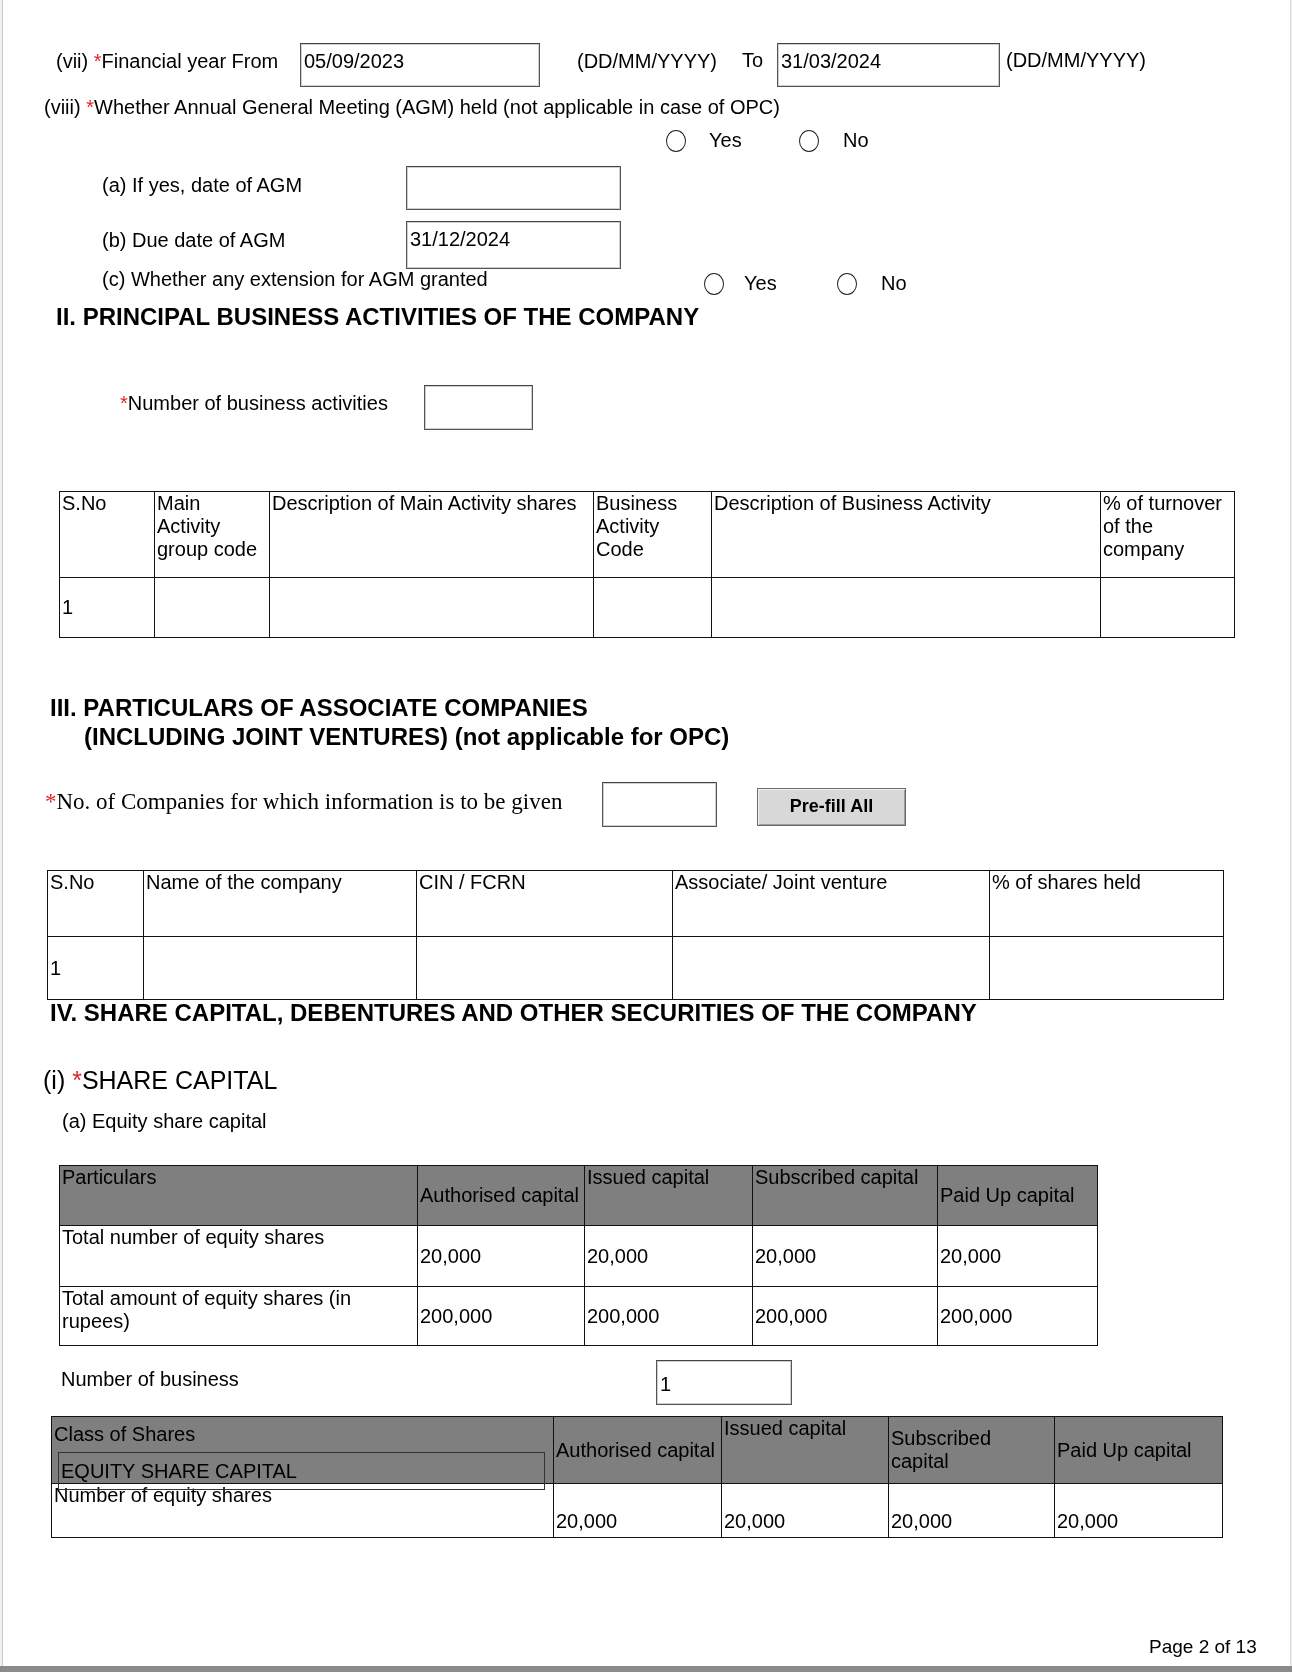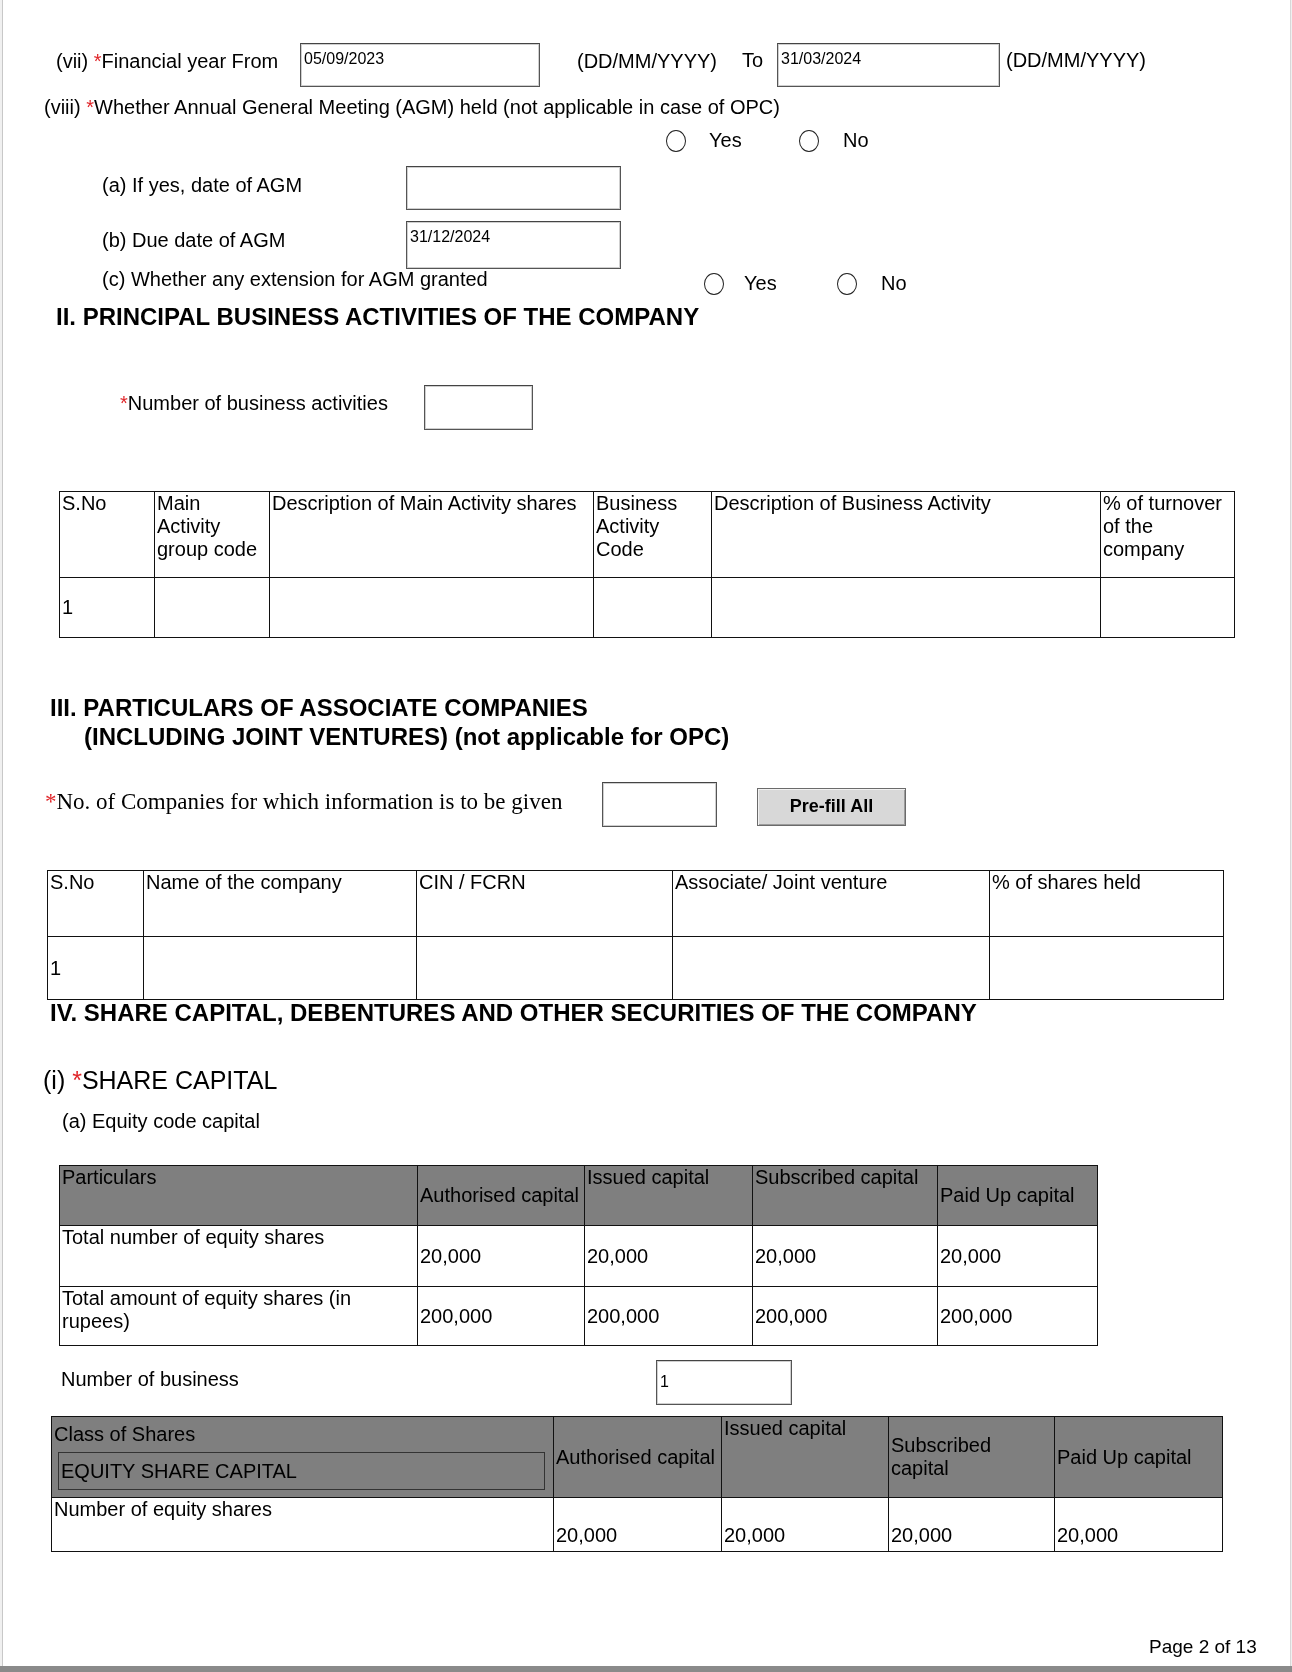--- a/index.html
+++ b/index.html
@@ -5,21 +5,21 @@
   html, body { margin:0; padding:0; }
   body { width:1292px; height:1672px; position:relative; background:#f0f0f0; overflow:hidden;
          font-family:"Liberation Sans", sans-serif; color:#000; }
   .page { position:absolute; left:2px; top:0; width:1287px; height:1666px; background:#fff;
           border-left:1px solid #c8c8c8; border-right:1px solid #d8d8d8; }
   .bottombar { position:absolute; left:0; top:1666px; width:1292px; height:6px; background:#8a8a8a; }
   .abs { position:absolute; white-space:nowrap; }
   .t19 { font-size:20px; line-height:22px; }
   .req { color:#e0262a; }
   .box { position:absolute; border:1px solid #555; border-top-color:#444; box-shadow: inset 0 0 0 1px #cfcfcf; background:#fff;
-         font-size:16px; box-sizing:border-box; padding:6px 3px 0 3px; }
+         font-size:20px; box-sizing:border-box; padding:6px 3px 0 3px; }
   .radio { position:absolute; width:20px; height:22px; border:1.5px solid #222; border-radius:50%; box-sizing:border-box; background:#fff; }
   .h-sec { font-weight:bold; font-size:24px; line-height:28px; }
   table.grid { position:absolute; border-collapse:collapse; table-layout:fixed; }
   table.grid td { border:1.5px solid #111; vertical-align:top; padding:0 2px; font-size:20px; line-height:23px; box-sizing:border-box; }
   .gray td.hd { background:#7f7f7f; }
   .serif { font-family:"Liberation Serif", serif; }
   .btn { position:absolute; background:#d8d8d8; border:1.5px solid #6b6b6b; box-shadow: inset 1px 1px 0 #f2f2f2, inset -1px -1px 0 #9c9c9c;
          font-weight:bold; font-size:18px; text-align:center; box-sizing:border-box; line-height:34px; }
   .center { text-align:left; }
 </style>
@@ -122,21 +122,21 @@
     <td></td>
     <td></td>
   </tr>
 </tbody>
   </table>
 
 <div class="abs h-sec" style="left:50px;top:999px;">IV. SHARE CAPITAL, DEBENTURES AND OTHER SECURITIES OF THE COMPANY</div>
 <div class="abs" style="left:43px;top:1066px;font-size:25px;">
   <span>(i) </span><span class="req">*</span><span>SHARE CAPITAL</span>
 </div>
-<div class="abs t19" style="left:62px;top:1110px;">(a) Equity code capital</div>
+<div class="abs t19" style="left:62px;top:1110px;">(a) Equity share capital</div>
 
 <table class="grid gray" style="left:59px;top:1165px;width:1038px;">
   <colgroup>
       <col style="width:358px">
       <col style="width:167px">
       <col style="width:168px">
       <col style="width:185px">
       <col style="width:160px">
     </colgroup>
   <tbody>
@@ -169,21 +169,21 @@
 
 <table class="grid gray" style="left:51px;top:1416px;width:1171px;">
   <colgroup>
       <col style="width:502px">
       <col style="width:168px">
       <col style="width:167px">
       <col style="width:166px">
       <col style="width:168px">
     </colgroup>
   <tbody>
-      <tr style="height:81px">
+      <tr style="height:67px">
     <td class="hd" style="position:relative;">
       <div class="center" style="margin-top:6px;">Class of Shares</div>
       <div style="position:absolute;left:6px;top:35px;width:487px;height:38px;border:1.5px solid #333;box-sizing:border-box;padding:7px 2px 0 2px;">EQUITY SHARE CAPITAL</div>
     </td>
     <td class="hd" style="vertical-align:middle;">Authorised capital</td>
     <td class="hd">Issued capital</td>
     <td class="hd" style="vertical-align:middle;">Subscribed capital</td>
     <td class="hd" style="vertical-align:middle;">Paid Up capital</td>
   </tr>
   <tr style="height:54px">

